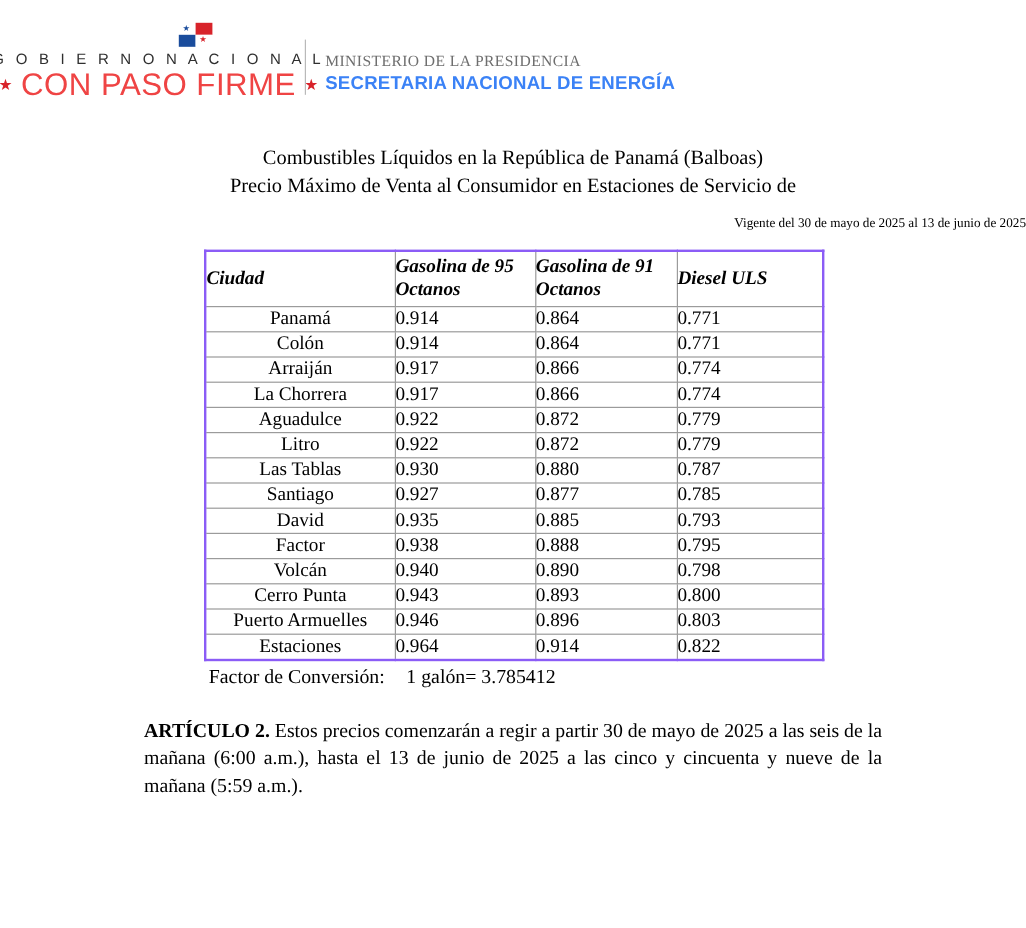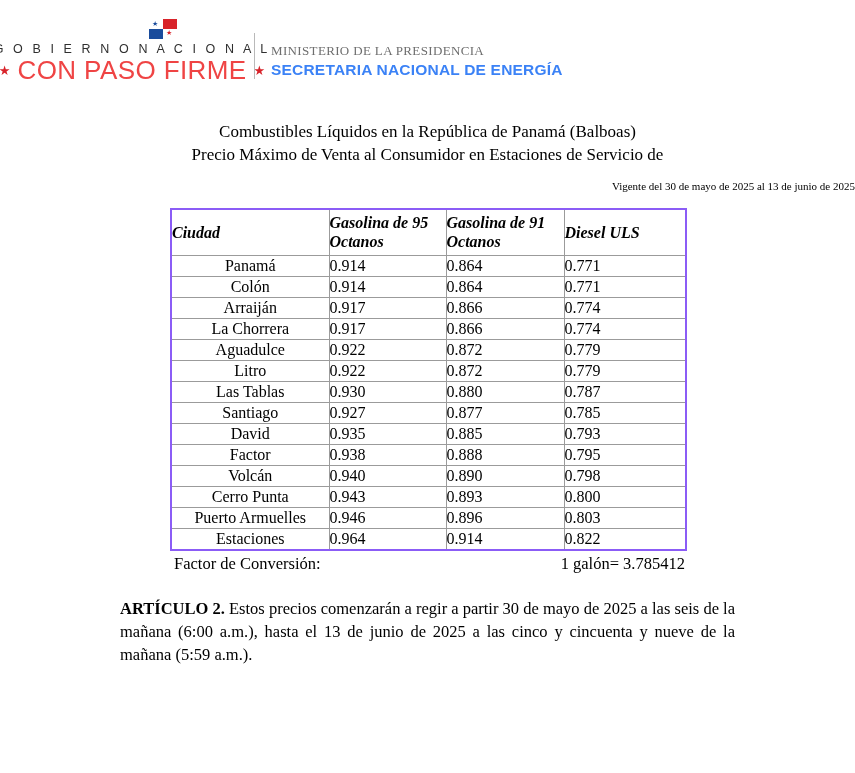--- a/index.html
+++ b/index.html
@@ -195,21 +195,20 @@
 
   
   .conv-row {
     width: 515px;
     margin: 2px auto 0 auto;
     font-size: 16.5px;
     line-height: 22px;
     display: flex;
     padding-left: 4px;
     box-sizing: border-box;
-    justify-content: space-between;
   }
   .conv-label { margin-right: 18px; }
 
   .articulo {
     width: 615px;
     margin: 22px auto 0 auto;
     font-size: 16.5px;
     line-height: 23px;
     text-align: justify;
   }

